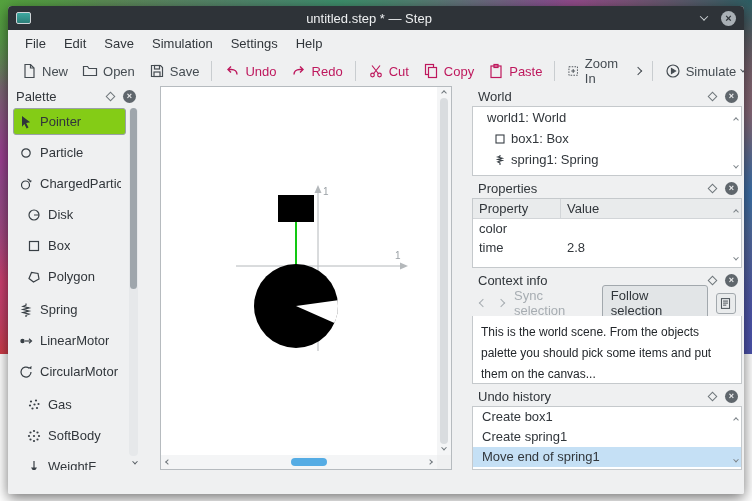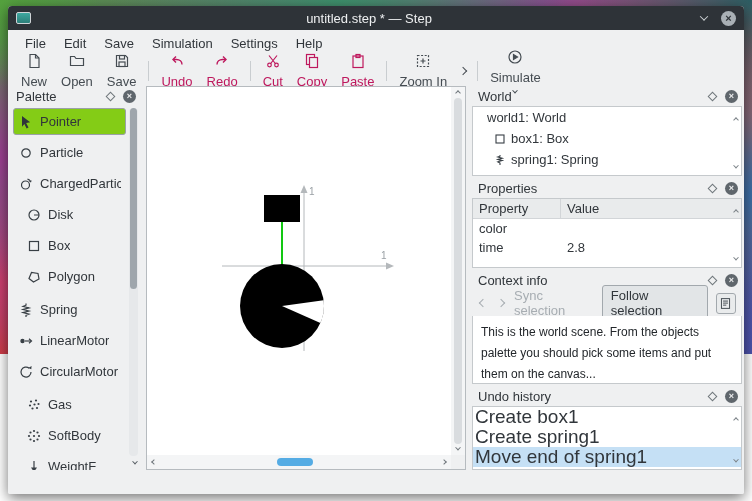--- a/index.html
+++ b/index.html
@@ -40,37 +40,37 @@
   .tb-min { color:#cdd2d5; display:flex; align-items:center; }
   .tb-close { width:15px; height:15px; border-radius:50%; background:#a9b0b5; color:#2e3338;
     font-size:11px; line-height:14px; text-align:center; font-weight:bold; }
 
   
   .menubar { height:26px; flex:0 0 26px; display:flex; align-items:center; padding:0 8px; }
   .menu-item { padding:3px 9px; border-radius:3px; }
 
   
   .toolbar { height:30px; flex:0 0 30px; display:flex; align-items:center; padding:0 6px; }
-  .tool-btn { display:flex; align-items:center; gap:5px; padding:3px 7px; border-radius:3px; color:#454c52;flex-direction:column; }
+  .tool-btn { display:flex; align-items:center; gap:5px; padding:3px 7px; border-radius:3px; color:#454c52; }
   .tool-btn svg { display:block; }
   .tool-btn.disabled { color:#be185d; }
   .tsep { width:1px; height:20px; background:#c9cdd0; margin:0 5px; flex:0 0 1px; }
   .overflow-btn { padding:3px 6px; color:#454c52; display:flex; align-items:center; }
 
   
   .chev { display:inline-block; width:6px; height:6px;
     border-right:1.4px solid currentColor; border-bottom:1.4px solid currentColor; }
   .chev.d { transform:rotate(45deg) translate(-1px,-1px); }
   .chev.u { transform:rotate(225deg); }
   .chev.l { transform:rotate(135deg); }
   .chev.r { transform:rotate(-45deg); }
   .chev.s { width:4px; height:4px; border-width:1.2px; }
 
   
-  .main { flex:0 0 384px; height:384px; display:flex; padding:0 2px; gap:6px; overflow:hidden; }
+  .main { flex:0 0 384px; height:384px; display:flex; padding:0 2px; gap:20px; overflow:hidden; }
   .statusbar { flex:1; background:#eff0f1; }
 
   
   .panel { display:flex; flex-direction:column; overflow:hidden; }
   .panel-header { height:20px; flex:0 0 20px; display:flex; align-items:center; padding:0 4px 0 6px; }
   .panel-title { flex:1; font-size:13px; color:#31363b; }
   .float-icon { width:7px; height:7px; border:1.2px solid #70777c; transform:rotate(45deg); margin-right:9px; }
   .panel-close { width:13px; height:13px; border-radius:50%; background:#5f666c; color:#eff0f1;
     font-size:9px; line-height:12px; text-align:center; font-weight:bold; }
   .panel-body { flex:1; background:#ffffff; border:1px solid #c5c9cc; position:relative; overflow:hidden; }
@@ -125,21 +125,21 @@
 
   .ctx-toolbar { height:26px; flex:0 0 26px; display:flex; align-items:center; gap:8px; padding:0 6px; background:#eff0f1; }
   .ctx-nav { color:#a7adb2; display:flex; align-items:center; padding:0 2px; }
   .ctx-sync { color:#a7adb2; }
   .ctx-follow { border:1px solid #a2a8ad; background:#e2e5e7; border-radius:3px; padding:2px 8px; font-size:13px; }
   .ctx-doc-btn { margin-left:auto; width:21px; height:21px; border:1px solid #a2a8ad; background:#e9ebec;
     border-radius:3px; display:flex; align-items:center; justify-content:center; color:#454c52; }
   .ctx-text { flex:1; background:#ffffff; border:1px solid #c5c9cc; border-top:none;
     padding:6px 8px 0 8px; font-size:12px; line-height:21px; overflow:hidden; color:#23272b; }
 
-  .undo-row { height:20px; line-height:20px; padding-left:2px; font-size:19px; white-space:nowrap; }
+  .undo-row { height:20px; line-height:20px; padding-left:9px; font-size:13px; white-space:nowrap; }
   .undo-row.selected { background:#c5e0f5; }
 </style>
 </head>
 <body>
 
 <div class="desktop">
   <div class="window">
 
     <div class="titlebar">
       <div class="app-icon"></div>

